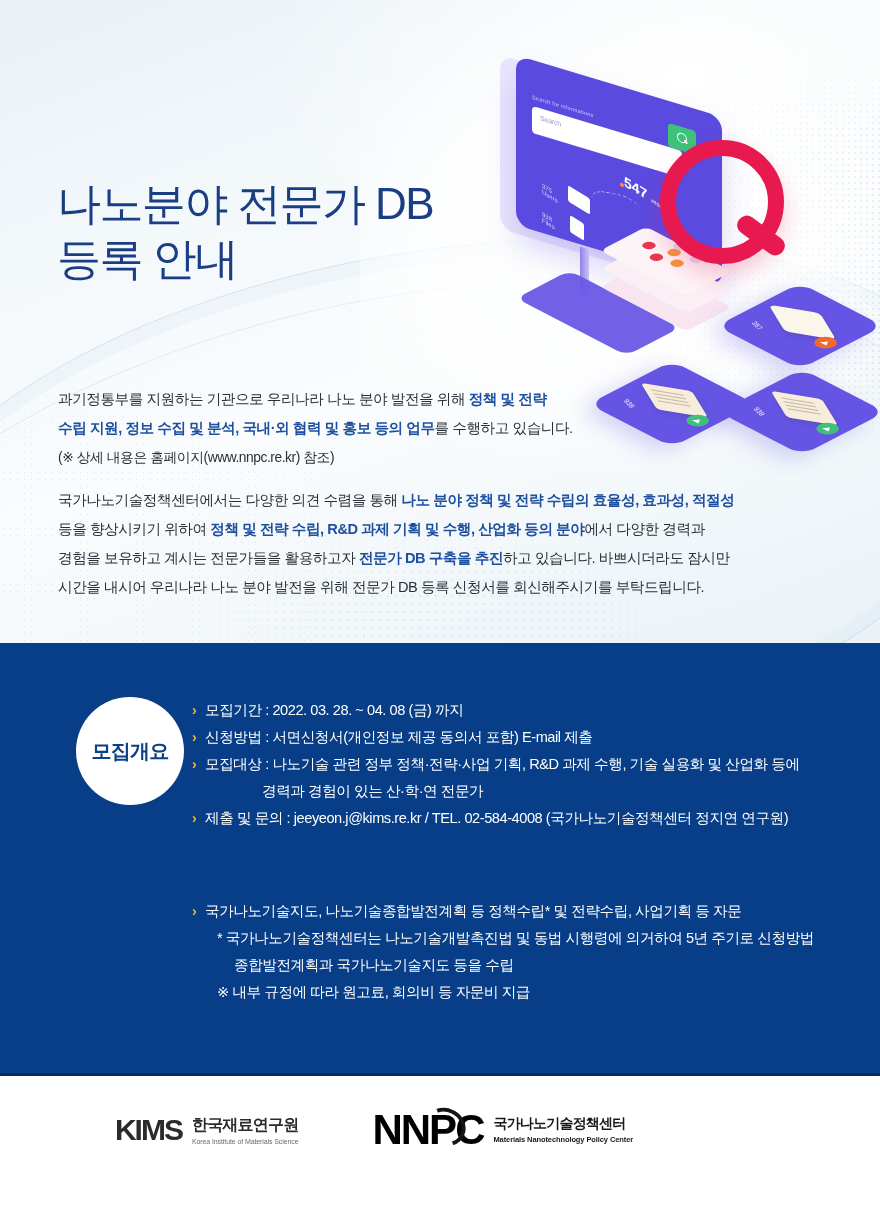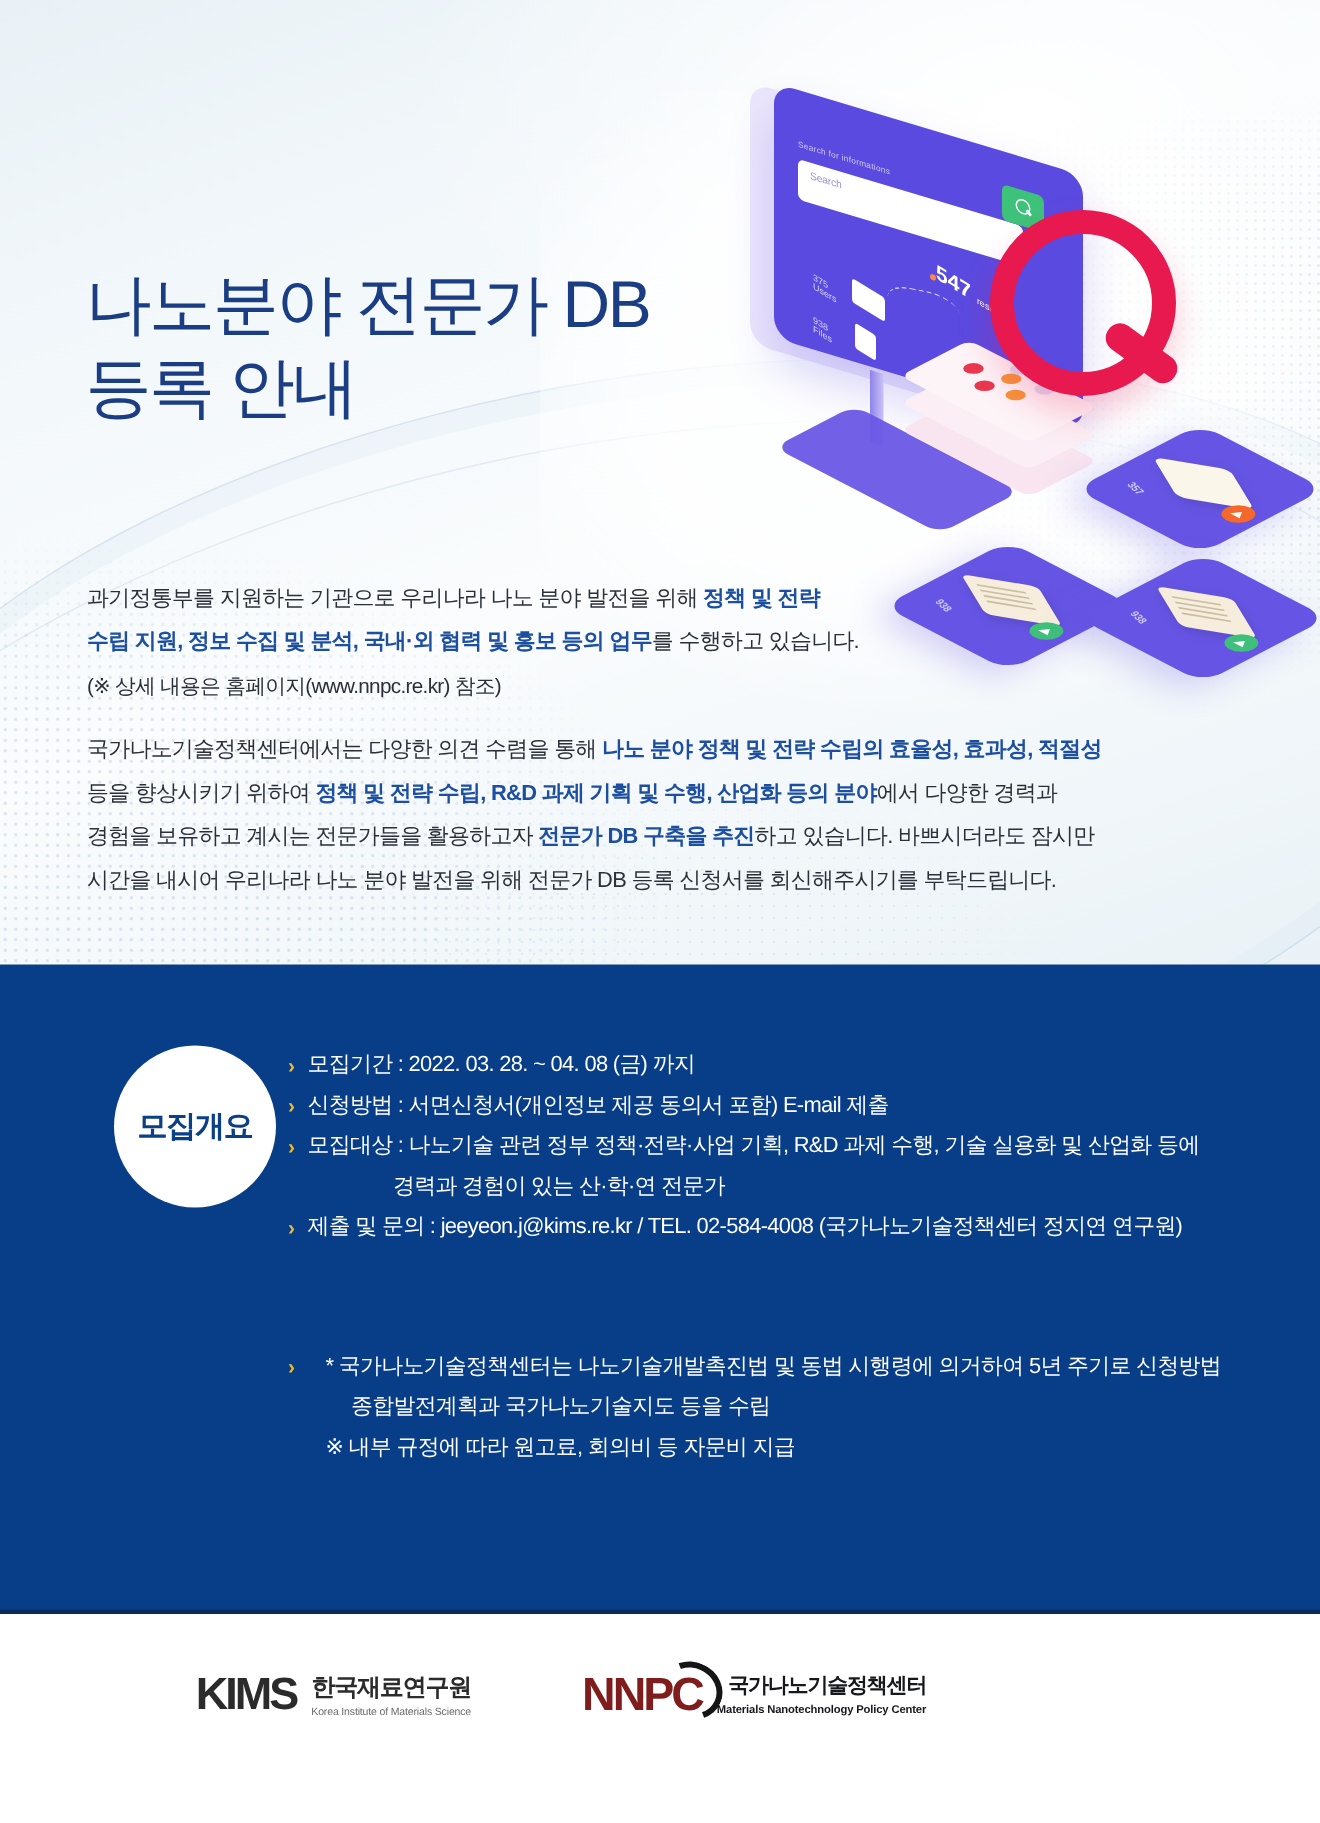--- a/index.html
+++ b/index.html
@@ -154,26 +154,26 @@
   .row.ind{padding-left:70px;}
   .row.ind2{padding-left:25px;}
   .row.ind3{padding-left:42px;}
   .row b{font-weight:normal;}
 
   .blk1{left:192px;top:697px;width:690px;}
   .blk2{left:192px;top:898px;width:690px;}
 
   
   .footer{position:absolute;left:0;top:1076px;width:880px;height:139px;background:#fff;}
-  .logos{position:absolute;left:0;top:38px;width:748px;display:flex;justify-content:center;align-items:center;gap:74px;text-align:right;}
+  .logos{position:absolute;left:0;top:38px;width:748px;display:flex;justify-content:center;align-items:center;gap:74px;}
   .logo{display:flex;align-items:center;gap:10px;}
   .kims-mark{position:relative;font-size:30px;font-weight:bold;color:#2b2b2b;letter-spacing:-2px;line-height:30px;}
   .kims-txt .ko{font-size:16px;font-weight:bold;color:#2b2b2b;letter-spacing:-.8px;}
   .kims-txt .en{font-size:7px;color:#6b6b6b;letter-spacing:-.1px;margin-top:2px;}
-  .nnpc-mark{position:relative;font-size:31px;font-weight:bold;color:#7f1d1d;letter-spacing:-2px;line-height:31px;}
+  .nnpc-mark{position:relative;font-size:42px;font-weight:bold;color:#000000;letter-spacing:-2px;line-height:31px;}
   .nnpc-mark .swish{position:absolute;left:52px;top:-6px;width:34px;height:30px;border:4px solid #151515;border-radius:50%;border-left-color:transparent;border-bottom-color:transparent;transform:rotate(24deg);}
   .nnpc-txt .ko{font-size:14px;font-weight:bold;color:#16181c;letter-spacing:-.8px;}
   .nnpc-txt .en{font-size:7.5px;font-weight:bold;color:#16181c;letter-spacing:-.1px;margin-top:2px;}
 </style>
 </head>
 <body>
 
 <div class="poster">
 
   <div class="hero">
@@ -276,21 +276,21 @@
   <div class="blk blk1" id="blk1">
       <div class="row"><span class="arw">›</span><b>모집기간</b> : <span>2022. 03. 28. ~ 04. 08 (금) 까지</span></div>
       <div class="row"><span class="arw">›</span><b>신청방법</b> : <span>서면신청서(개인정보 제공 동의서 포함) E-mail 제출</span></div>
       <div class="row"><span class="arw">›</span><b>모집대상</b> : <span>나노기술 관련 정부 정책·전략·사업 기획, R&amp;D 과제 수행, 기술 실용화 및 산업화 등에</span></div>
       <div class="row ind"><span>경력과 경험이 있는 산·학·연 전문가</span></div>
       <div class="row"><span class="arw">›</span><b>제출 및 문의</b> : <span>jeeyeon.j@kims.re.kr / TEL. 02-584-4008 (국가나노기술정책센터 정지연 연구원)</span></div>
     </div>
 
 
   <div class="blk blk2" id="blk2">
-      <div class="row"><span class="arw">›</span></div>
+      <div class="row"><span class="arw">›</span><span>국가나노기술지도, 나노기술종합발전계획 등 정책수립* 및 전략수립, 사업기획 등 자문</span></div>
       <div class="row ind2"><span>* 국가나노기술정책센터는 나노기술개발촉진법 및 동법 시행령에 의거하여  5년 주기로 신청방법</span></div>
       <div class="row ind3"><span>종합발전계획과 국가나노기술지도 등을 수립</span></div>
       <div class="row ind2"><span>※ 내부 규정에 따라 원고료, 회의비 등 자문비 지급</span></div>
     </div>
 
   <div class="footer">
     <div class="logos">
 
       <div class="logo">
         <div class="kims-mark">KIMS</div>

